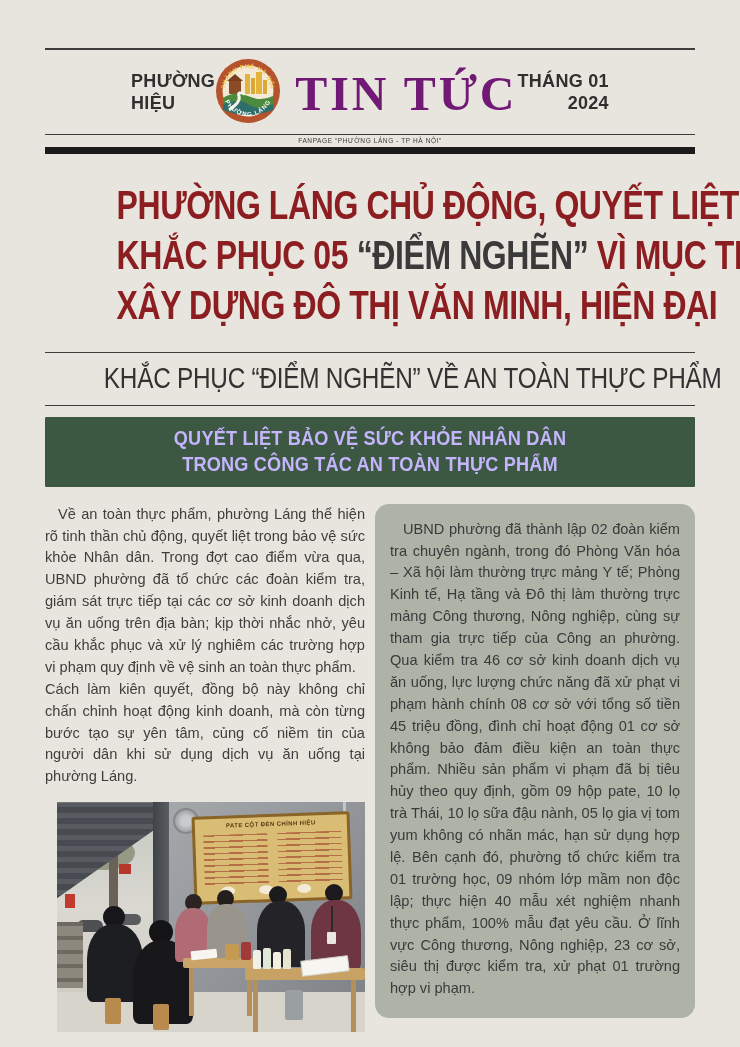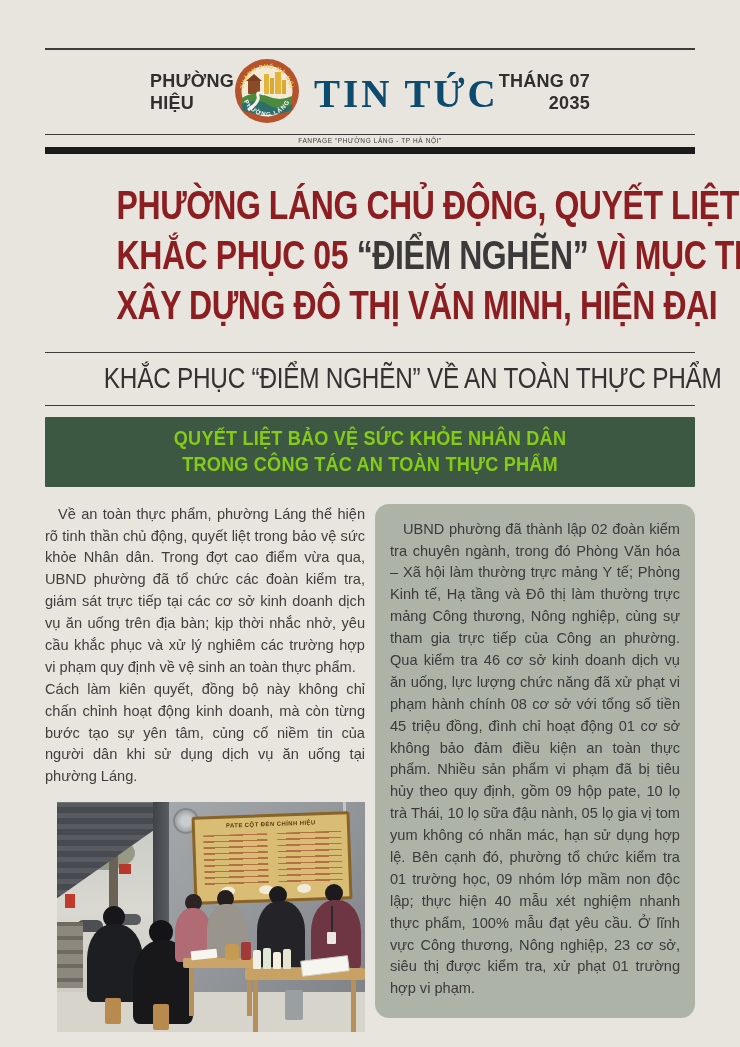--- a/index.html
+++ b/index.html
@@ -12,42 +12,42 @@
   }
   .page{width:650px;margin:0 auto;padding-top:48px;position:relative;}
   .rule{border:none;border-top:2px solid #3c3c3c;margin:0;}
   .rule.thin{border-top-width:1.5px;}
 
   
   .masthead{display:flex;align-items:center;justify-content:center;padding:8px 28px 6px 28px;}
   .mast-side{font-size:18px;font-weight:600;color:#2f2f2f;line-height:1.2;letter-spacing:.3px;}
   .mast-side.right{text-align:right;}
   .mast-center{display:flex;align-items:center;gap:14px;}
-  .mast-title{font-family:"Liberation Serif",serif;font-weight:bold;font-size:39px;color:#0c4a6e;letter-spacing:3px;}
+  .mast-title{font-family:"Liberation Serif",serif;font-weight:bold;font-size:48px;color:#701a75;letter-spacing:3px;}
   .fanpage-row{text-align:center;font-size:6.5px;letter-spacing:.6px;color:#3a3a3a;padding:2px 0 2px;}
   .blackbar{height:7px;background:#1b1b1b;margin-top:1px;}
 
   
   .headline{margin:25px 0 22px;text-align:center;}
   .hl-line{
     display:block;white-space:nowrap;
     font-weight:bold;font-size:41px;line-height:1.22;
     color:#8c1e22;letter-spacing:-.5px;
     transform:scaleX(.78);transform-origin:50% 50%;
   }
   .hl-dim{color:#3a3a3a;}
 
   
   .sec-title{
     text-align:center;font-weight:normal;font-size:29px;color:#323232;
     padding:9px 0 10px;white-space:nowrap;letter-spacing:-.3px;
   }
   .sec-title-inner{display:inline-block;transform:scaleX(.84);transform-origin:50% 50%;}
   .banner{
-    margin-top:11px;background:#3c5742;color:#84cc16;
+    margin-top:11px;background:#3c5742;color:#c4b5fd;
     text-align:center;padding:8px 22px 9px;border-radius:1px;
   }
   .banner div{
     font-weight:bold;font-size:19.5px;line-height:1.35;letter-spacing:.2px;
     transform:scaleX(.93);transform-origin:50% 50%;white-space:nowrap;
   }
 
   
   .cols{display:flex;gap:10px;margin-top:17px;align-items:flex-start;}
   .col-left{width:332px;}
@@ -147,22 +147,22 @@
             <path d="M14 52 Q 26 44 24 38 Q 22 33 30 36" fill="none" stroke="#f5f2e8" stroke-width="3"></path>
           </g>
           <text font-size="6" font-weight="bold" fill="#ffffff" font-family="Liberation Sans, sans-serif" letter-spacing="1">
             <textPath href="#arcBot" startOffset="50%" text-anchor="middle" side="right">PHƯỜNG LÁNG</textPath>
           </text>
         </svg>
       </span>
       <span class="mast-title">TIN TỨC</span>
     </div>
     <div class="mast-side right">
-      <div>THÁNG 07</div>
-      <div>2035</div>
+      <div>THÁNG 01</div>
+      <div>2024</div>
     </div>
   </div>
 
   <hr class="rule thin">
   <div class="fanpage-row">FANPAGE “PHƯỜNG LÁNG - TP HÀ NỘI”</div>
   <div class="blackbar"></div>
 
   <h1 class="headline" style="margin-top:26px;">
     <span class="hl-line">PHƯỜNG LÁNG CHỦ ĐỘNG, QUYẾT LIỆT</span>
     <span class="hl-line"><span>KHẮC PHỤC 05 </span><span class="hl-dim">“ĐIỂM NGHẼN”</span><span> VÌ MỤC TIÊU</span></span>

